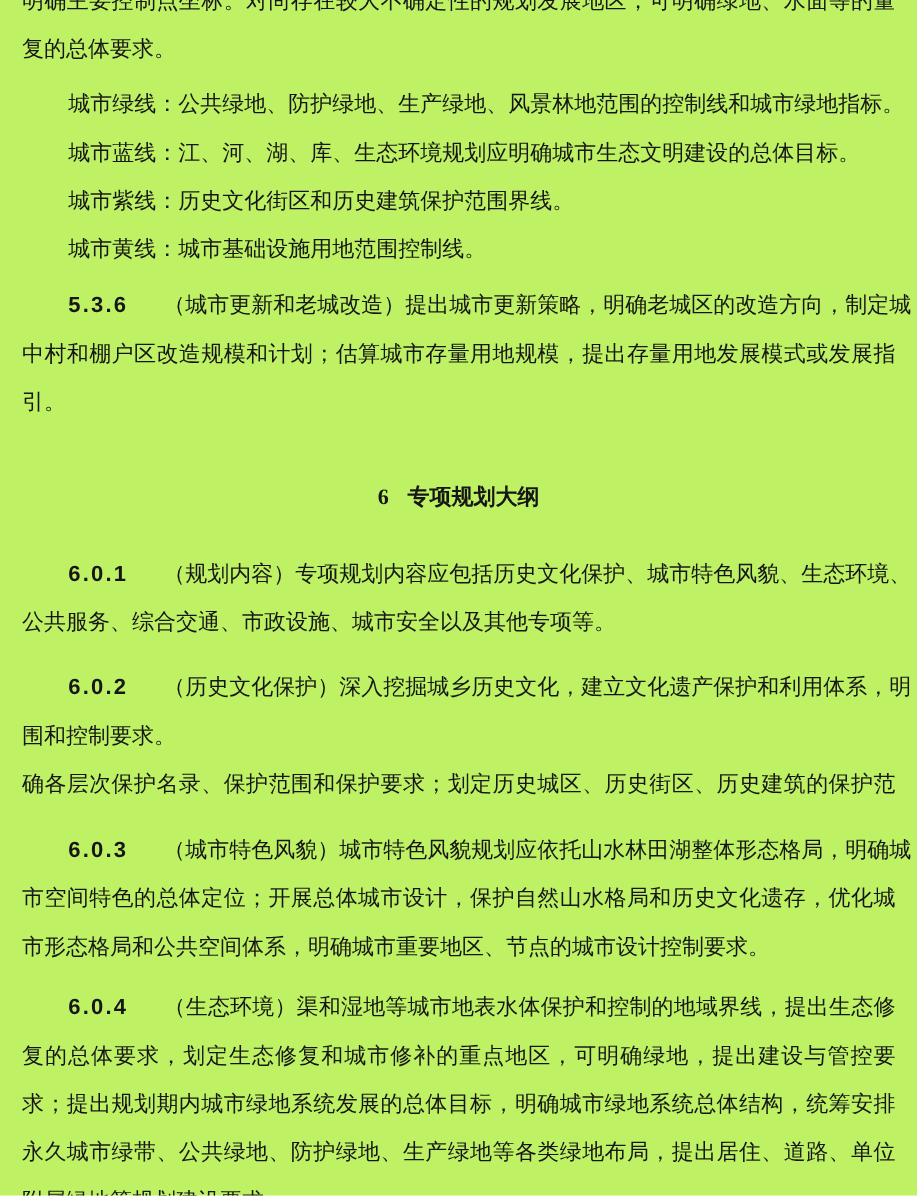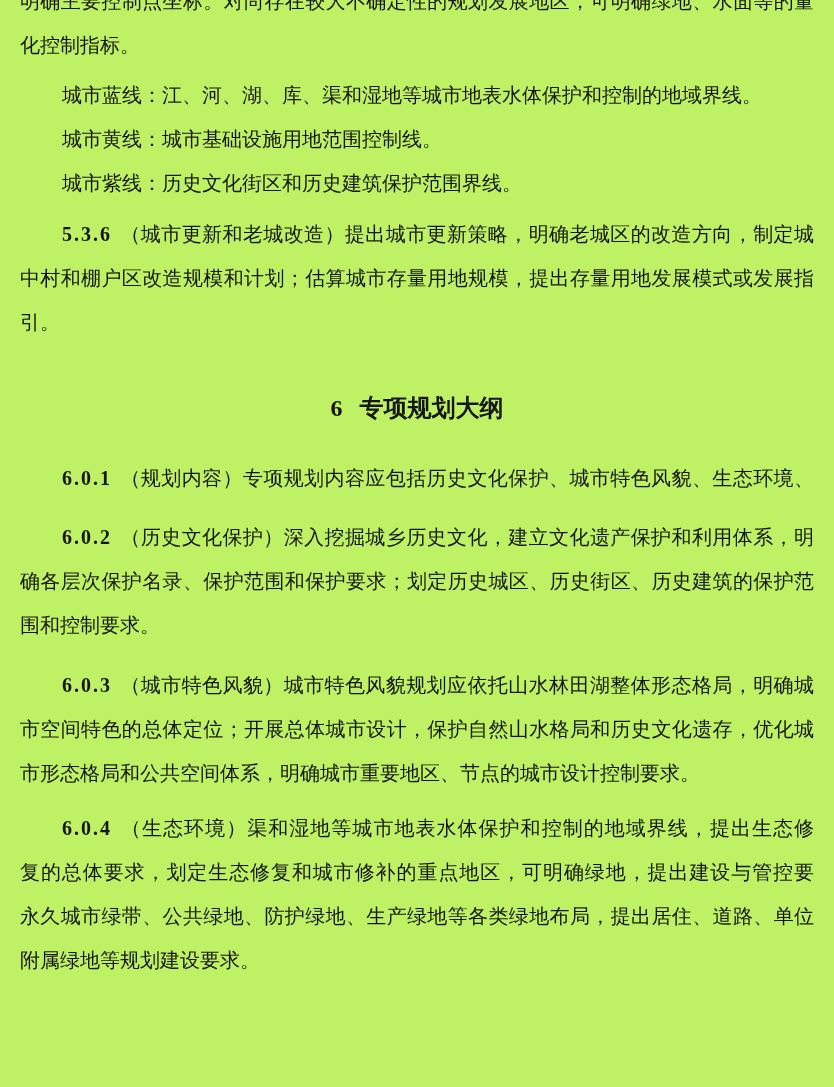--- a/index.html
+++ b/index.html
@@ -20,32 +20,32 @@
     white-space: nowrap;
     overflow: visible;
   }
   
   .j { text-align: justify; text-align-last: justify; }
   
   .ind { padding-left: 42px; }
   .num {
     font-weight: bold;
     letter-spacing: 2px;
-    margin-right: 8px;
-    font-family: Liberation Serif, serif;
+    margin-right: 32px;
+    font-family: Liberation Sans, sans-serif;
   }
   .para-intro    { margin-top: -21px; }
   .para-citylines{ margin-top: 6px; }
   .para-s536     { margin-top: 7px; }
   .chapter-heading {
     margin-top: 42px;
     height: 44px;
     line-height: 44px;
     text-align: center;
-    font-size: 24px;
+    font-size: 20px;
     font-weight: bold;
     white-space: nowrap;
   }
   .chapter-heading .h-num {
     font-family: "Liberation Serif", serif;
     margin-right: 16px;
     letter-spacing: 1px;
   }
   .para-s601 { margin-top: 26px; }
   .para-s602 { margin-top: 15px; }
@@ -53,66 +53,69 @@
   .para-s604 { margin-top: 11px; }
 </style>
 </head>
 <body>
 
 <div class="page">
   <div class="content">
 
     <div class="para-intro">
       <div class="line j">明确主要控制点坐标。对尚存在较大不确定性的规划发展地区，可明确绿地、水面等的量</div>
-      <div class="line">化控制指标。</div>
+      <div class="line">复的总体要求。</div>
     </div>
 
     <div class="para-citylines">
-      <div class="line ind">城市蓝线：江、河、湖、库、渠和湿地等城市地表水体保护和控制的地域界线。</div>
+      <div class="line ind">城市绿线：公共绿地、防护绿地、生产绿地、风景林地范围的控制线和城市绿地指标。</div>
+      <div class="line ind">城市蓝线：江、河、湖、库、生态环境规划应明确城市生态文明建设的总体目标。</div>
+      <div class="line ind">城市紫线：历史文化街区和历史建筑保护范围界线。</div>
       <div class="line ind">城市黄线：城市基础设施用地范围控制线。</div>
-      <div class="line ind">城市紫线：历史文化街区和历史建筑保护范围界线。</div>
     </div>
 
     <div class="para-s536">
       <div class="line ind j">
         <span class="num">5.3.6</span><span>（城市更新和老城改造）提出城市更新策略，明确老城区的改造方向，制定城</span>
       </div>
       <div class="line j">中村和棚户区改造规模和计划；估算城市存量用地规模，提出存量用地发展模式或发展指</div>
       <div class="line">引。</div>
     </div>
 
     <div class="chapter-heading">
       <span class="h-num">6</span><span>专项规划大纲</span>
     </div>
 
     <div class="para-s601">
       <div class="line ind j">
         <span class="num">6.0.1</span><span>（规划内容）专项规划内容应包括历史文化保护、城市特色风貌、生态环境、</span>
       </div>
+      <div class="line">公共服务、综合交通、市政设施、城市安全以及其他专项等。</div>
     </div>
 
     <div class="para-s602">
       <div class="line ind j">
         <span class="num">6.0.2</span><span>（历史文化保护）深入挖掘城乡历史文化，建立文化遗产保护和利用体系，明</span>
       </div>
+      <div class="line">围和控制要求。</div>
       <div class="line j">确各层次保护名录、保护范围和保护要求；划定历史城区、历史街区、历史建筑的保护范</div>
-      <div class="line">围和控制要求。</div>
     </div>
 
     <div class="para-s603">
       <div class="line ind j">
         <span class="num">6.0.3</span><span>（城市特色风貌）城市特色风貌规划应依托山水林田湖整体形态格局，明确城</span>
       </div>
       <div class="line j">市空间特色的总体定位；开展总体城市设计，保护自然山水格局和历史文化遗存，优化城</div>
       <div class="line">市形态格局和公共空间体系，明确城市重要地区、节点的城市设计控制要求。</div>
     </div>
 
     <div class="para-s604">
       <div class="line ind j">
         <span class="num">6.0.4</span><span>（生态环境）渠和湿地等城市地表水体保护和控制的地域界线，提出生态修</span>
       </div>
       <div class="line j">复的总体要求，划定生态修复和城市修补的重点地区，可明确绿地，提出建设与管控要</div>
+      <div class="line j">求；提出规划期内城市绿地系统发展的总体目标，明确城市绿地系统总体结构，统筹安排</div>
       <div class="line j">永久城市绿带、公共绿地、防护绿地、生产绿地等各类绿地布局，提出居住、道路、单位</div>
       <div class="line">附属绿地等规划建设要求。</div>
     </div>
 
   </div>
 </div>
 
 </body></html>

